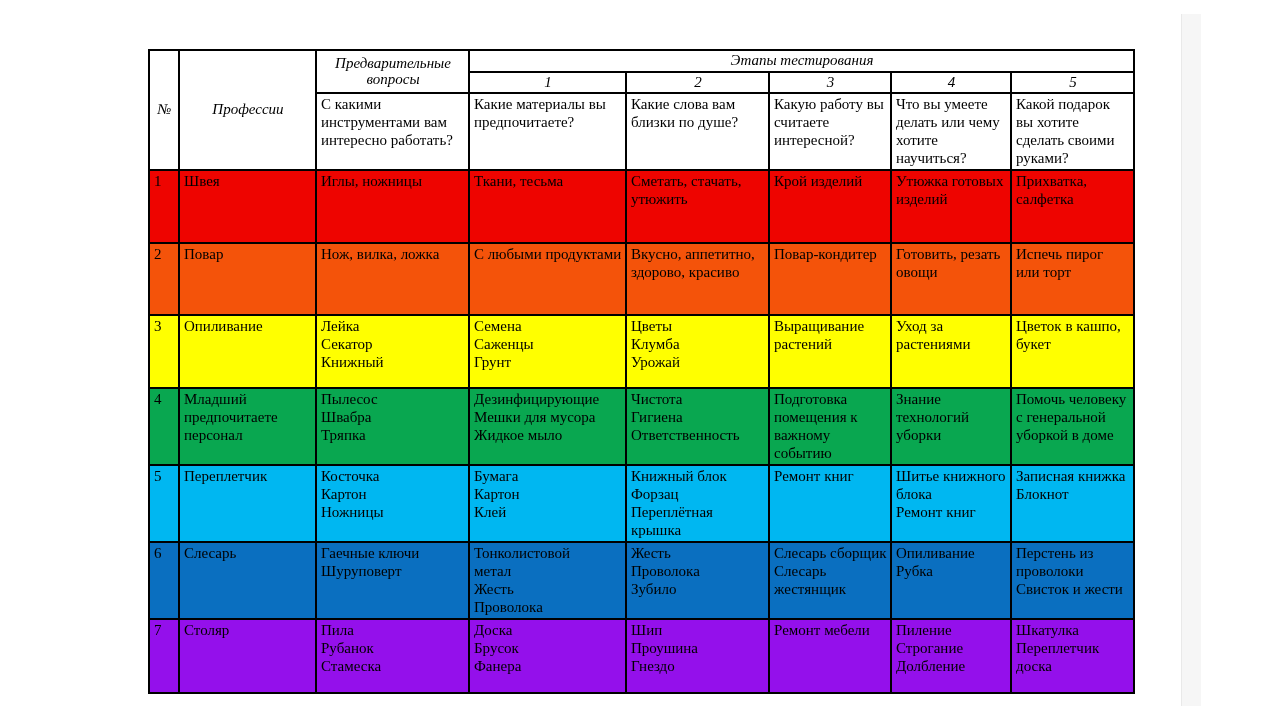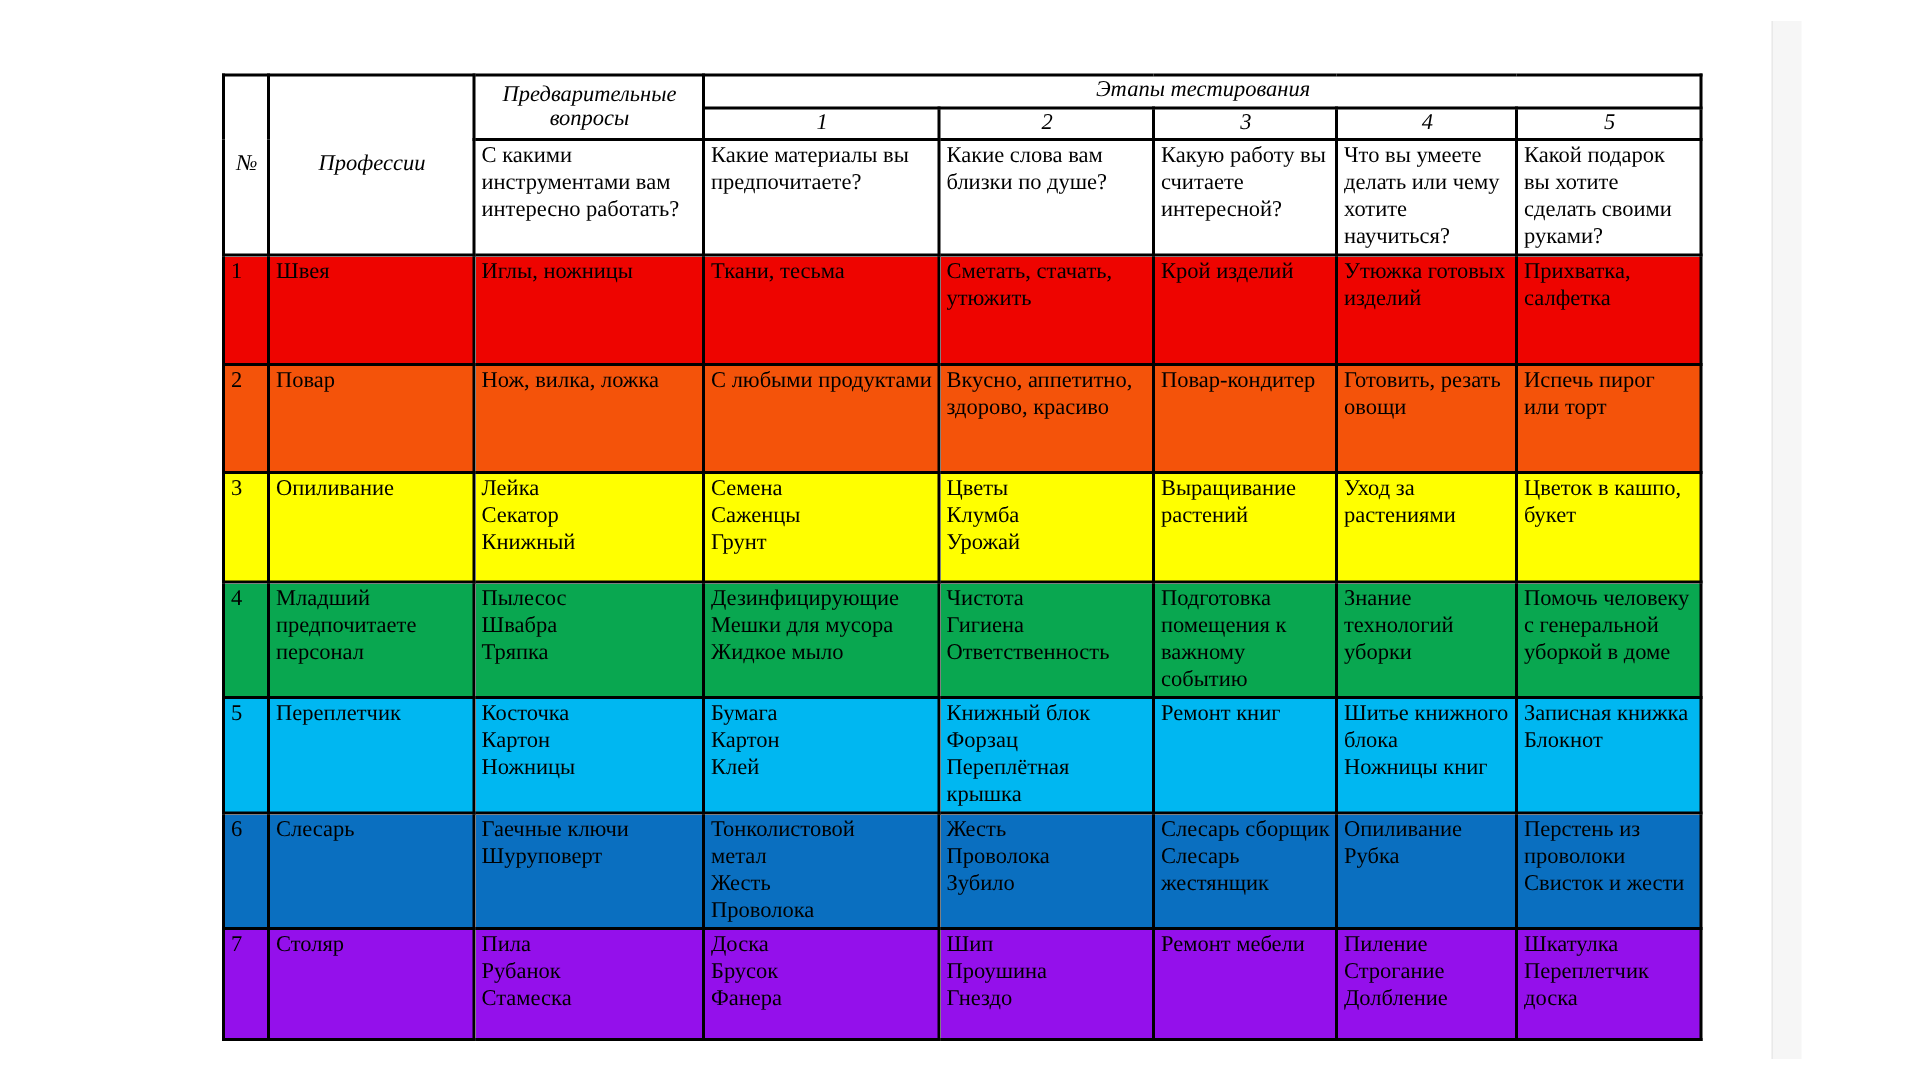--- a/index.html
+++ b/index.html
@@ -167,21 +167,21 @@
 Картон
 Ножницы</td>
       <td>Бумага
 Картон
 Клей</td>
       <td>Книжный блок
 Форзац
 Переплётная крышка</td>
       <td>Ремонт книг</td>
       <td>Шитье книжного блока
-Ножницы книг</td>
+Ремонт книг</td>
       <td>Записная книжка
 Блокнот</td>
     </tr>
 
     <tr class="r6" style="background-color: rgb(10, 111, 192);">
       <td>6</td>
       <td>Слесарь</td>
       <td>Гаечные ключи
 Шуруповерт</td>
       <td>Тонколистовой

